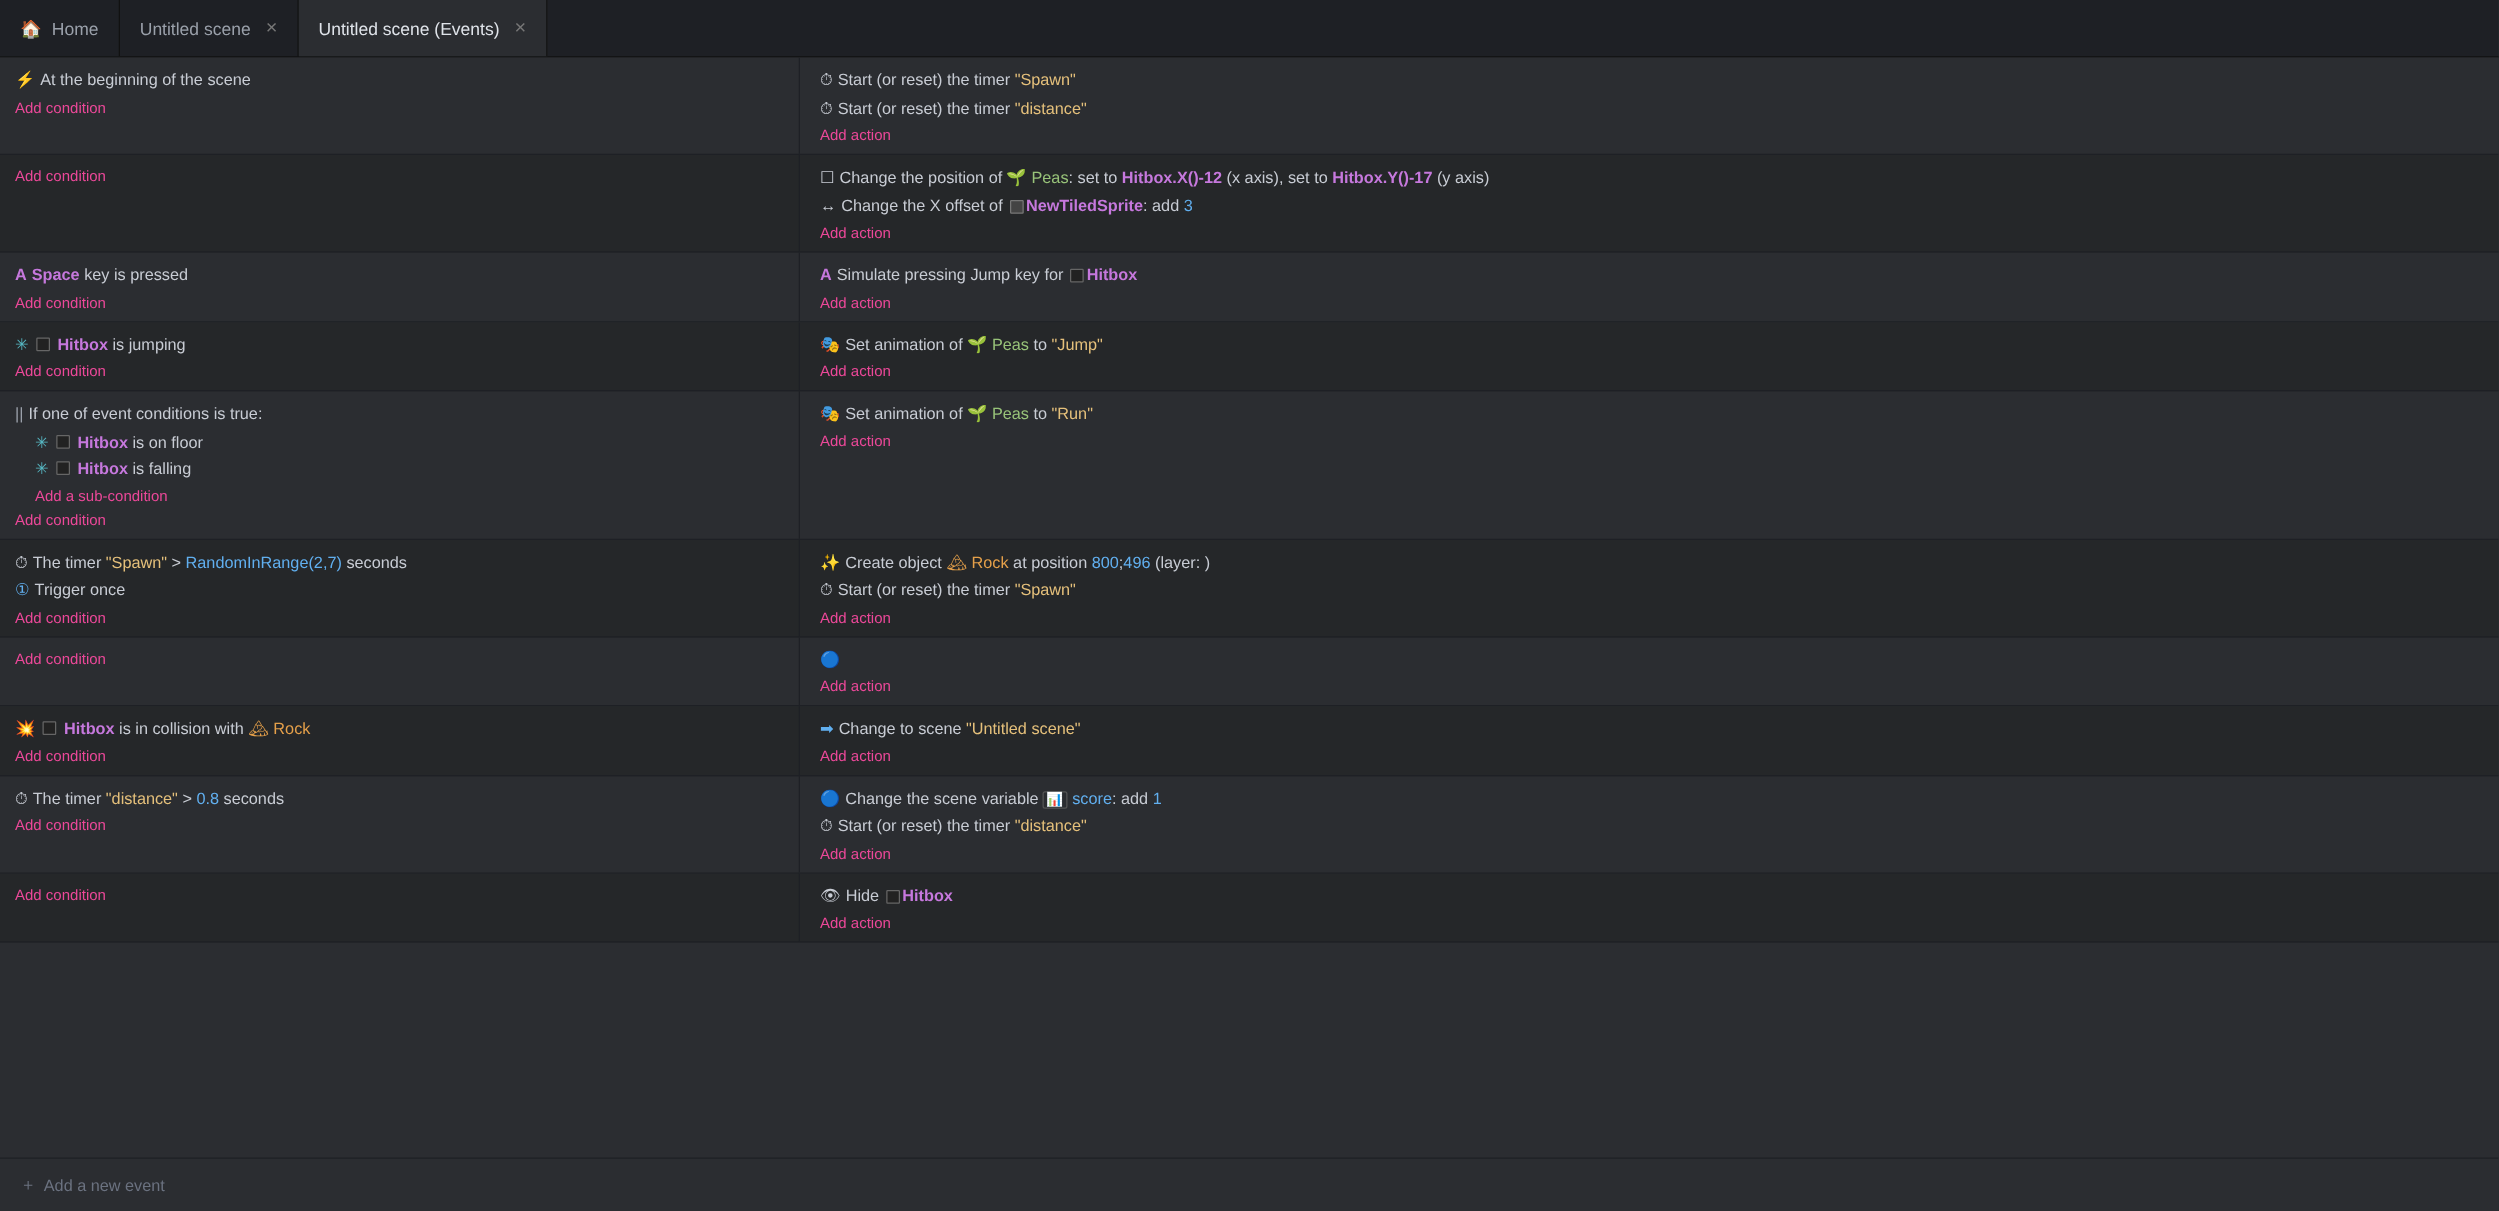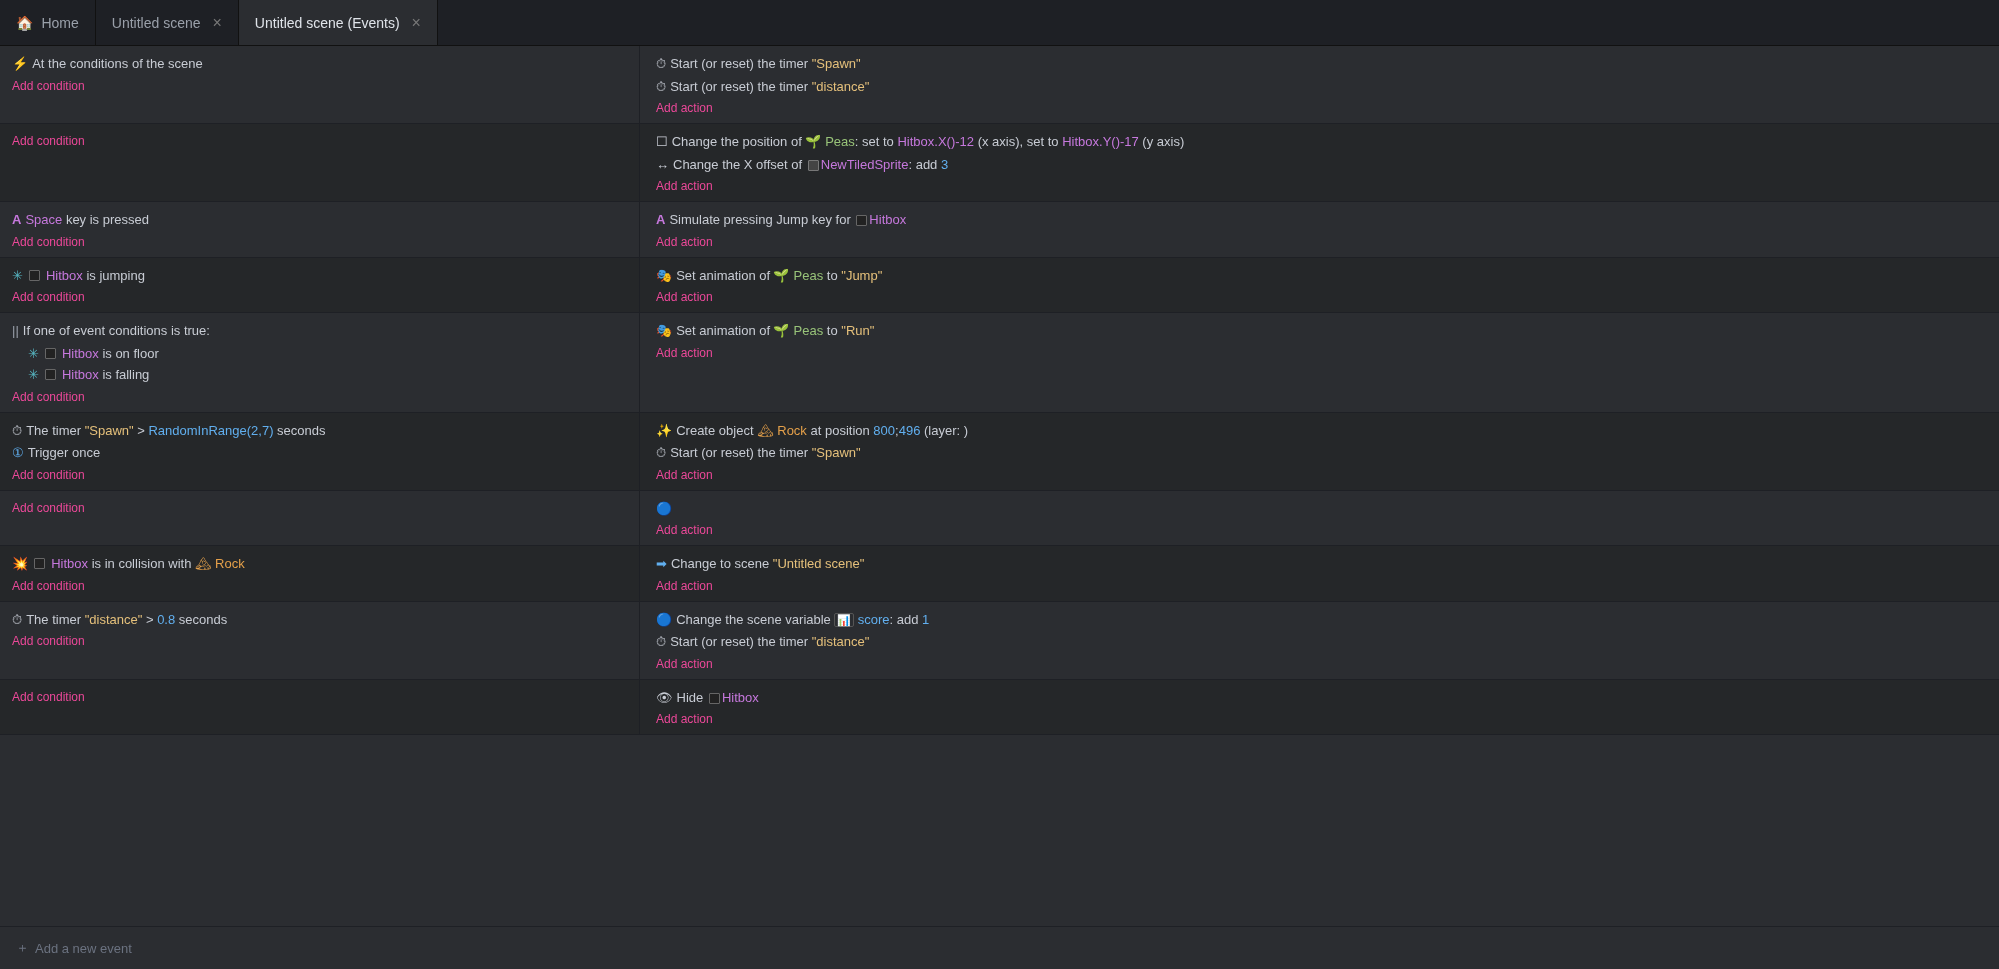--- a/index.html
+++ b/index.html
@@ -82,21 +82,21 @@
     }
 
     
     .add-link {
       color: #ec4899;
       cursor: pointer;
       font-size: 12px;
       margin-top: 2px;
     }
 
-    .c-purple { color: #c678dd; }
+    .c-purple { color: #c678dd; font-weight: bold; }
     .c-blue { color: #61afef; }
     .c-red { color: #e06c75; }
 
     .condition-line, .action-line {
       display: flex;
       align-items: center;
       gap: 4px;
       line-height: 1.5;
       flex-wrap: wrap;
     }
@@ -155,21 +155,21 @@
     <span class="tab-close">×</span>
   </div>
 </div>
 
 <div class="event-editor">
 
   <div class="event-row">
     <div class="conditions-col">
       <div class="condition-line">
         <span style="color:#61afef">⚡</span>
-        <span>At the conditions of the scene</span>
+        <span>At the beginning of the scene</span>
       </div>
       <div class="add-link">Add condition</div>
     </div>
     <div class="actions-col">
       <div class="action-line">
         <span>⏱</span>
         <span>Start (or reset) the timer <span class="timer-str">"Spawn"</span></span>
       </div>
       <div class="action-line">
         <span>⏱</span>
@@ -242,20 +242,21 @@
           <span style="color:#56b6c2">✳</span>
           <span class="black-box" style="display:inline-block;width:11px;height:11px;background:#222;border:1px solid #666;border-radius:1px;margin:0 2px;vertical-align:middle"></span>
           <span><span class="c-purple">Hitbox</span> is on floor</span>
         </div>
         <div class="sub-cond condition-line">
           <span style="color:#56b6c2">✳</span>
           <span class="black-box" style="display:inline-block;width:11px;height:11px;background:#222;border:1px solid #666;border-radius:1px;margin:0 2px;vertical-align:middle"></span>
           <span><span class="c-purple">Hitbox</span> is falling</span>
         </div>
       </div>
+      <div class="add-link" style="padding-left:16px">Add a sub-condition</div>
       <div class="add-link">Add condition</div>
     </div>
     <div class="actions-col">
       <div class="action-line">
         <span>🎭</span>
         <span>Set animation of <span style="color:#98c379">🌱 Peas</span> to <span class="timer-str">"Run"</span></span>
       </div>
       <div class="add-link">Add action</div>
     </div>
   </div>

